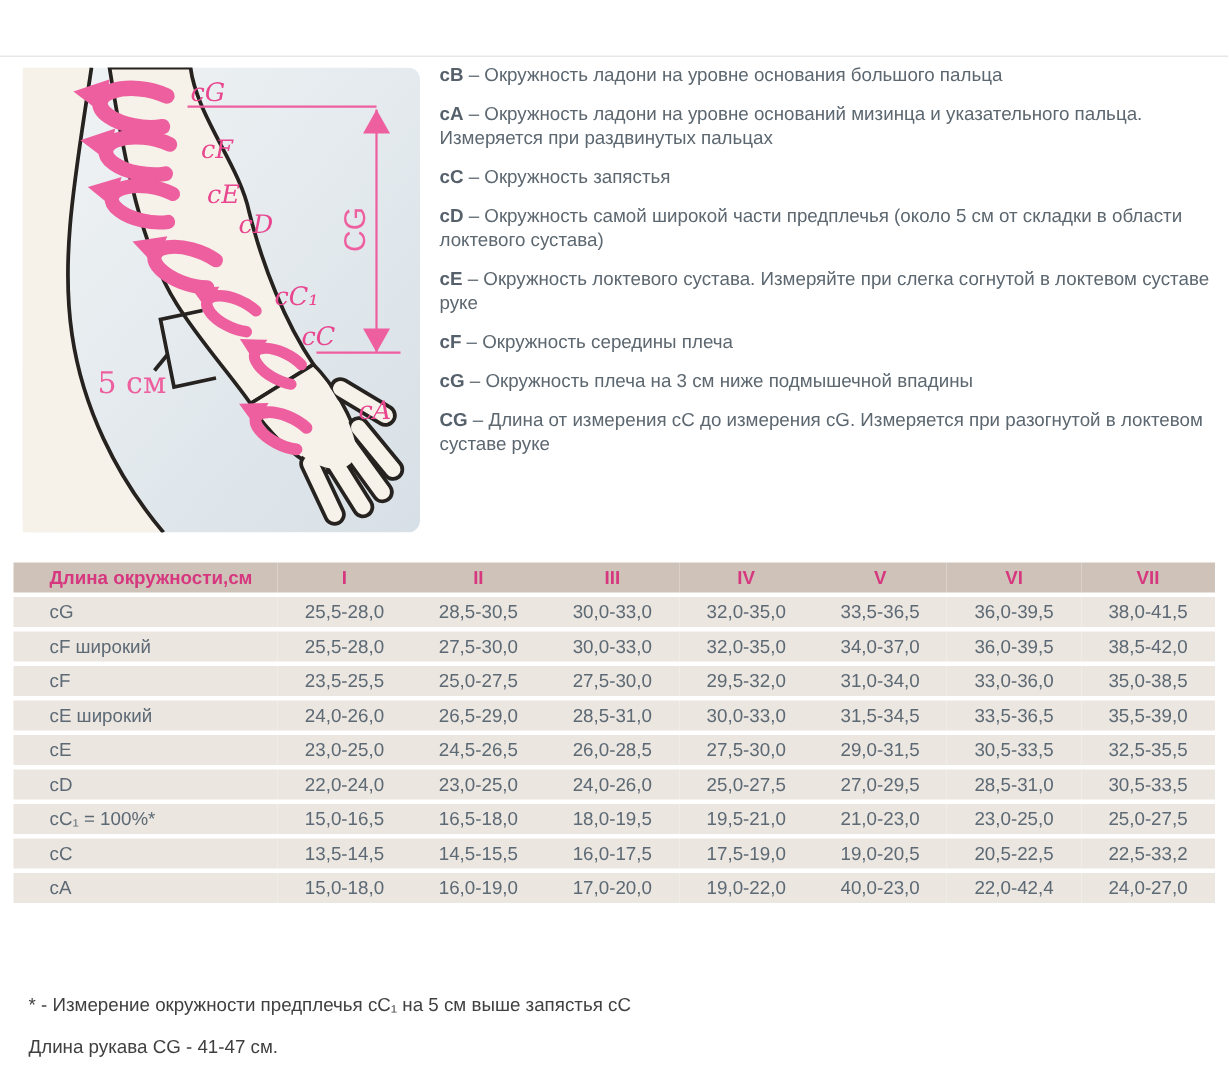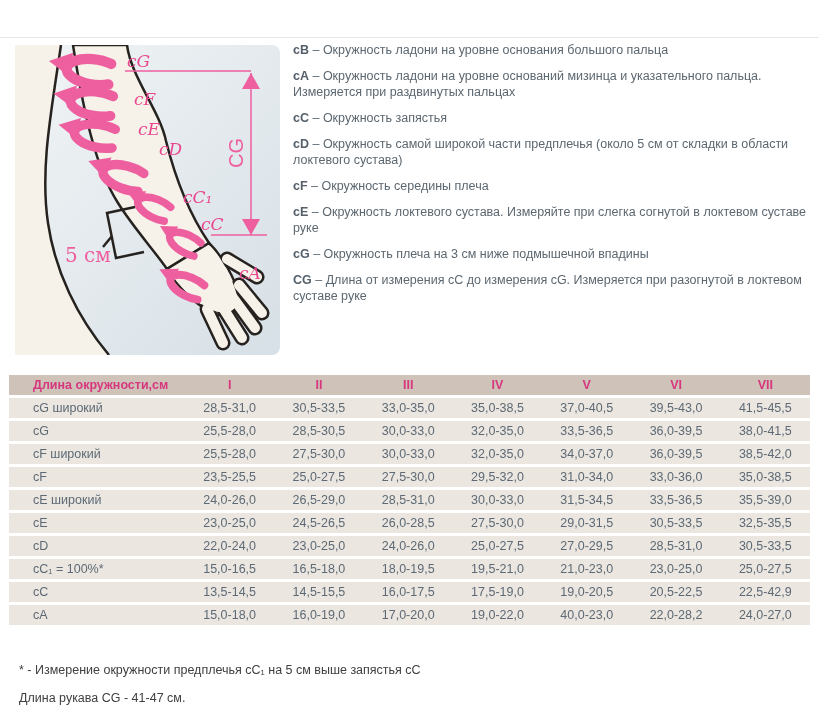--- a/index.html
+++ b/index.html
@@ -134,51 +134,41 @@
       <line x1="88" y1="202" x2="97" y2="191" stroke="#26221f" stroke-width="2.5"></line>
       <text class="cm-label" x="50" y="217">5 см</text>
     </g>
   </svg>
 
   <div class="descriptions">
       <p><b>cB</b> – Окружность ладони на уровне основания большого пальца</p>
       <p><b>cA</b> – Окружность ладони на уровне оснований мизинца и указательного пальца. Измеряется при раздвинутых пальцах</p>
       <p><b>cC</b> – Окружность запястья</p>
       <p><b>cD</b> – Окружность самой широкой части предплечья (около 5 см от складки в области локтевого сустава)</p>
+      <p><b>cE</b> – Окружность локтевого сустава. Измеряйте при слегка согнутой в локтевом суставе руке</p>
       <p><b>cF</b> – Окружность середины плеча</p>
-      <p><b>cE</b> – Окружность локтевого сустава. Измеряйте при слегка согнутой в локтевом суставе руке</p>
       <p><b>cG</b> – Окружность плеча на 3 см ниже подмышечной впадины</p>
       <p><b>CG</b> – Длина от измерения cC до измерения cG. Измеряется при разогнутой в локтевом суставе руке</p>
     </div>
 
   <table class="size-table">
     <thead>
       <tr>
           <th class="label-col">Длина окружности,см</th>
           <th>I</th>
           <th>II</th>
           <th>III</th>
           <th>IV</th>
           <th>V</th>
           <th>VI</th>
           <th>VII</th>
         </tr>
     </thead>
     <tbody>
         <tr>
-          <td class="label-col">cG широкий</td>
-          <td>28,5-31,0</td>
-          <td>30,5-33,5</td>
-          <td>33,0-35,0</td>
-          <td>35,0-38,5</td>
-          <td>37,0-40,5</td>
-          <td>39,5-43,0</td>
-          <td>41,5-45,5</td>
-        </tr>
-        <tr>
           <td class="label-col">cG</td>
           <td>25,5-28,0</td>
           <td>28,5-30,5</td>
           <td>30,0-33,0</td>
           <td>32,0-35,0</td>
           <td>33,5-36,5</td>
           <td>36,0-39,5</td>
           <td>38,0-41,5</td>
         </tr>
         <tr>
@@ -242,30 +232,30 @@
           <td>25,0-27,5</td>
         </tr>
         <tr>
           <td class="label-col">cC</td>
           <td>13,5-14,5</td>
           <td>14,5-15,5</td>
           <td>16,0-17,5</td>
           <td>17,5-19,0</td>
           <td>19,0-20,5</td>
           <td>20,5-22,5</td>
-          <td>22,5-42,9</td>
+          <td>22,5-33,2</td>
         </tr>
         <tr>
           <td class="label-col">cA</td>
           <td>15,0-18,0</td>
           <td>16,0-19,0</td>
           <td>17,0-20,0</td>
           <td>19,0-22,0</td>
           <td>40,0-23,0</td>
-          <td>22,0-28,2</td>
+          <td>22,0-42,4</td>
           <td>24,0-27,0</td>
         </tr>
       </tbody>
   </table>
 
   <div class="footnote footnote-star">* - Измерение окружности предплечья cC₁ на 5 см выше запястья cC</div>
   <div class="footnote footnote-length">Длина рукава CG - 41-47 см.</div>
 
 </div>
 

